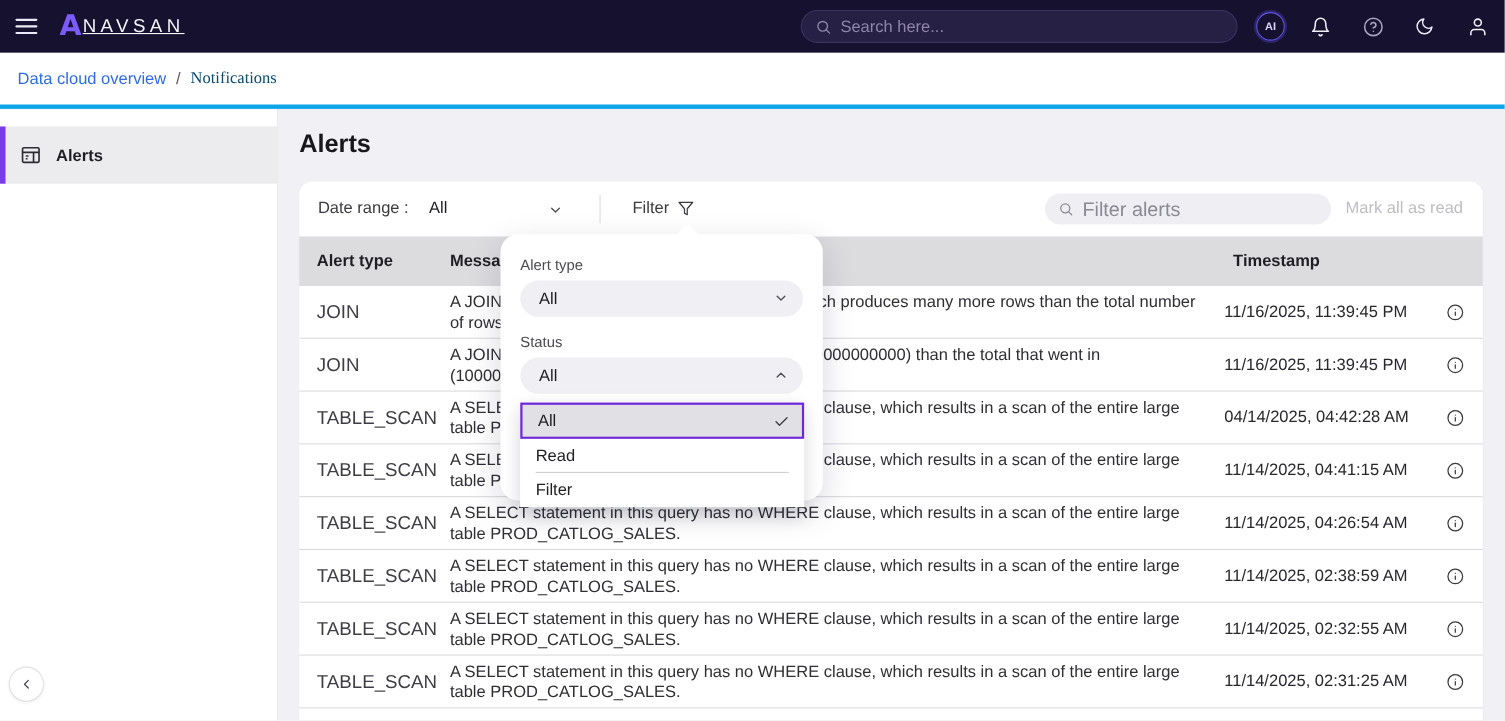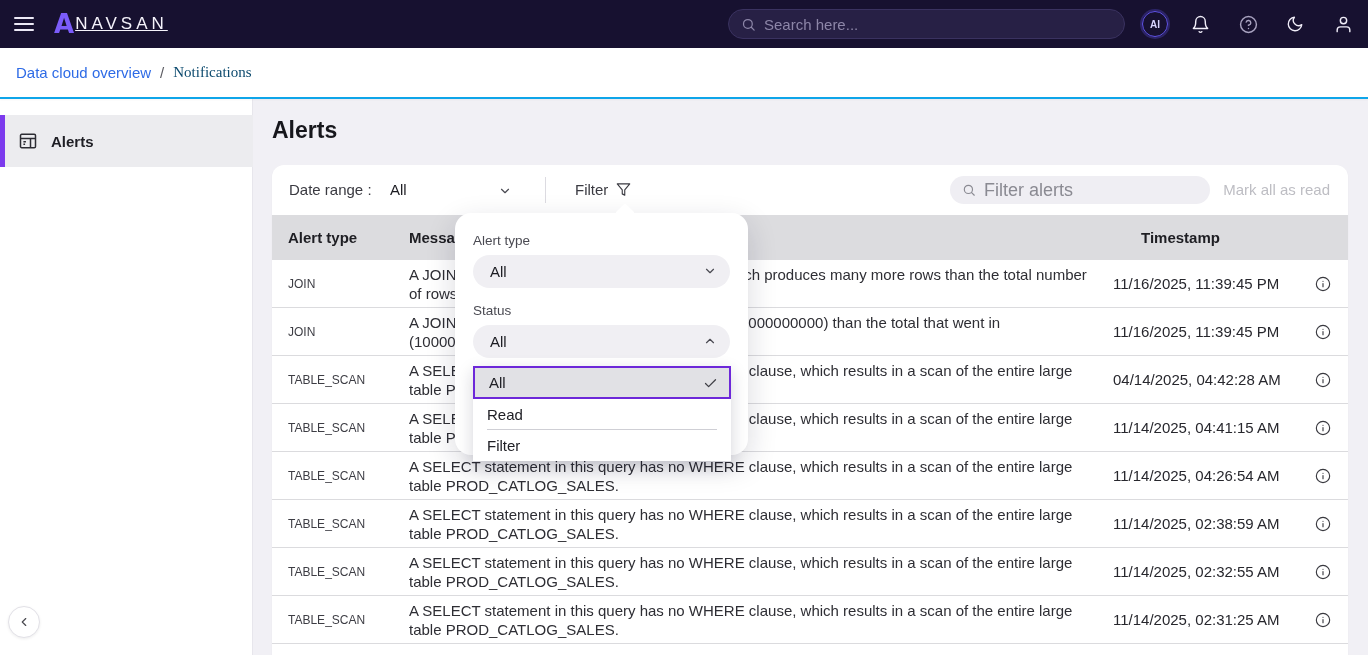--- a/index.html
+++ b/index.html
@@ -13,21 +13,21 @@
   .hamburger span { display:block; width:20px; height:2px; background:#ece9f6; border-radius:1px; }
   .logo { position:absolute; left:54px; top:0; height:48px; display:flex; align-items:center; }
   .logo .logo-a { color:#7b5cfa; font-size:26px; font-weight:700; line-height:1; margin-right:1px; font-family:"DejaVu Sans", sans-serif; }
   .logo .logo-rest { color:#f5f3fb; font-size:17px; font-weight:500; letter-spacing:4px;text-decoration:underline; }
   .top-search { position:absolute; left:728px; top:9px; width:397px; height:30px; border-radius:15px; background:#272045; border:1px solid #3a3260; display:flex; align-items:center; padding-left:12px; gap:8px; }
   .top-search .ph { color:#8d86a8; font-size:15px; }
   .top-icon { position:absolute; top:12px; width:24px; height:24px; display:flex; align-items:center; justify-content:center; cursor:pointer; }
   .ai-badge { position:absolute; left:1142px; top:11px; width:26px; height:26px; border-radius:50%; border:1px solid #6053e8; box-shadow:0 0 0 2px rgba(96,83,232,.30); color:#d9d5ff; font-size:10px; font-weight:700; display:flex; align-items:center; justify-content:center; cursor:pointer; }
 
   
-  .breadcrumb-bar { position:absolute; top:48px; left:0; width:1368px; height:51px; background:#ffffff; border-bottom:2px solid #0ea5e9; box-shadow:0 1px 2px rgba(20,20,40,.04); display:flex; align-items:center; padding-left:16px; font-size:15px; z-index:2; }
+  .breadcrumb-bar { position:absolute; top:48px; left:0; width:1368px; height:51px; background:#ffffff; border-bottom:4px solid #0ea5e9; box-shadow:0 1px 2px rgba(20,20,40,.04); display:flex; align-items:center; padding-left:16px; font-size:15px; z-index:2; }
   .bc-link { color:#2e6be6; cursor:pointer; }
   .bc-sep { color:#5a5a60; margin:0 9px; }
   .bc-current { color:#0c4a6e;font-family:Liberation Serif, serif; }
 
   
   .sidebar { position:absolute; top:99px; left:0; width:253px; height:556px; background:#ffffff; border-right:1px solid #e7e6ec; z-index:1; }
   .sidebar-item { position:absolute; top:16px; left:0; width:253px; height:52px; background:#ececef; border-left:5px solid #7c3aed; display:flex; align-items:center; padding-left:13px; gap:13px; cursor:pointer; }
   .sidebar-item .label { font-size:15px; font-weight:700; color:#1e1e24; }
   .collapse-btn { position:absolute; left:8px; bottom:17px; width:32px; height:32px; border-radius:50%; background:#fff; border:1px solid #e2e1e7; box-shadow:0 1px 3px rgba(0,0,0,.07); display:flex; align-items:center; justify-content:center; cursor:pointer; }
 
@@ -45,24 +45,24 @@
   .fb-divider { position:absolute; left:273px; top:12px; width:1px; height:26px; background:#dcdbe1; }
   .fb-filter { position:absolute; left:303px; top:0; line-height:50px; font-size:15px; color:#3a3a41; cursor:pointer; }
   .fb-funnel { position:absolute; left:344px; top:17px; cursor:pointer; }
   .fb-search { position:absolute; left:678px; top:11px; width:260px; height:28px; border-radius:14px; background:#efeef3; display:flex; align-items:center; padding-left:12px; gap:8px; }
   .fb-search .ph { color:#8a8a92; font-size:18px; }
   .fb-markall { position:absolute; right:18px; top:0; line-height:50px; font-size:15px; color:#bdbdc3; cursor:default; }
 
   
   .thead { position:absolute; top:50px; left:0; width:100%; height:45px; background:#dcdcdf; }
   .thead span { position:absolute; top:0; line-height:45px; font-size:15px; font-weight:700; color:#1e1e23; }
-  .th-type { left:16px; } .th-msg { left:137px; } .th-ts { left:869px; }
+  .th-type { left:16px; } .th-msg { left:137px; } .th-ts { left:849px; }
   .tbody { position:absolute; top:95px; left:0; width:100%; }
   .trow { position:relative; height:48px; border-bottom:1px solid #dbdbde; }
-  .cell-type { position:absolute; left:16px; top:0; line-height:48px; font-size:12px; color:#3d3d44; }
+  .cell-type { position:absolute; left:16px; top:0; line-height:48px; font-size:17px; color:#3d3d44; }
   .cell-msg { position:absolute; left:137px; top:5px; width:692px; font-size:15px; line-height:19px; color:#2e2e34; }
   .cell-ts { position:absolute; left:841px; top:0; line-height:48px; font-size:15px; color:#27272d; }
   .cell-info { position:absolute; left:1043px; top:16px; width:16px; height:16px; cursor:pointer; }
 
   
   .popup { position:absolute; left:202px; top:114px; width:293px; height:242px; background:#ffffff; border-radius:16px; box-shadow:0 10px 30px rgba(20,20,50,.16); z-index:10; }
   .popup::before { content:""; position:absolute; top:-7px; left:163px; width:14px; height:14px; background:#fff; transform:rotate(45deg); border-radius:2px; }
   .pp-label { position:absolute; left:18px; font-size:13.5px; color:#4a4a52; }
   .pp-label1 { top:20px; } .pp-label2 { top:90px; }
   .pp-select { position:absolute; left:18px; width:257px; height:33px; border-radius:17px; background:#f0eff3; cursor:pointer; }

